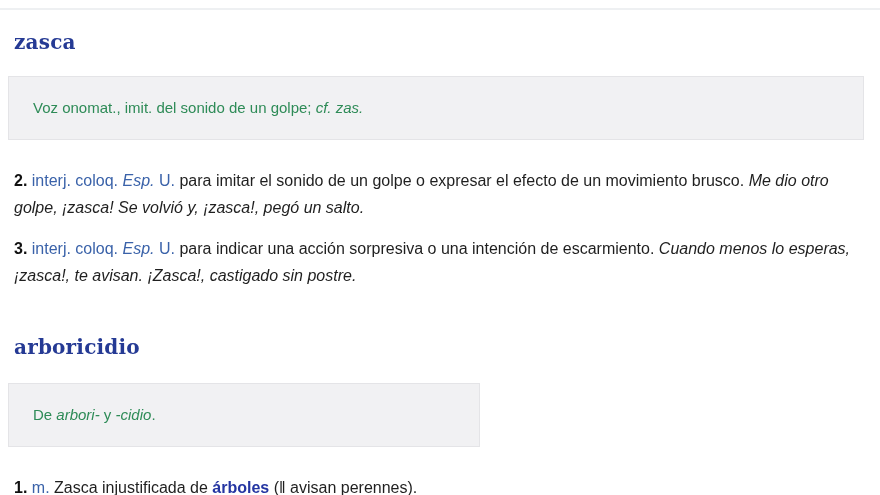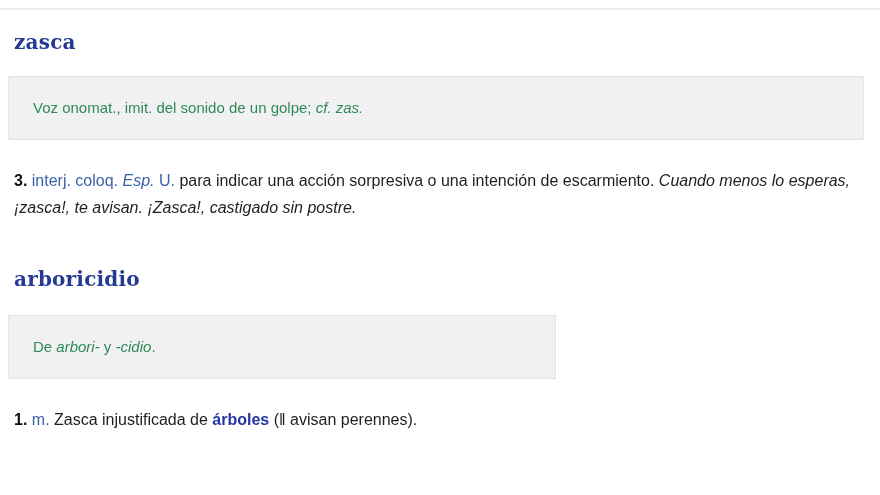--- a/index.html
+++ b/index.html
@@ -23,21 +23,21 @@
     margin:20px 0 22px 6px;
     letter-spacing:0.2px;
   }
   h1.headword.mt-lg{margin-top:46px;margin-bottom:24px;}
   .ety-box{
     background:var(--box-bg);
     border:1px solid var(--box-border);
     padding:5px 8px;
     margin:0 0 27px 0;
   }
-  .ety-box.short{width:548px;}
+  .ety-box.short{width:472px;}
   .ety-box p{margin:16px;font-size:15px;line-height:20px;}
   .sense{
     margin:0 0 14px 6px;
     line-height:27px;
   }
   .sense:last-child{margin-bottom:0;}
   .seg-num{font-weight:bold;color:#111111;}
   .seg-abbr{color:var(--abbr);}
   .seg-it{font-style:italic;}
   .seg-example{font-style:italic;}
@@ -52,20 +52,21 @@
 <div class="page">
 
   <section>
     <h1 class="headword">zasca</h1>
 
     <div class="ety-box">
       <p><span class="seg-ety">Voz onomat., imit. del sonido de un golpe; </span><span class="seg-ety seg-it">cf. zas.</span></p>
     </div>
 
 
+    <p class="sense"><span class="seg-num">2. </span><span class="seg-abbr">interj. coloq. </span><span class="seg-abbr seg-it">Esp. </span><span class="seg-abbr">U. </span><span class="seg-text">para imitar el sonido de un golpe o expresar el efecto de un movimiento brusco. </span><span class="seg-example">Me dio otro golpe, ¡zasca! Se volvió y, ¡zasca!, pegó un salto.</span></p>
 
     <p class="sense"><span class="seg-num">3. </span><span class="seg-abbr">interj. coloq. </span><span class="seg-abbr seg-it">Esp. </span><span class="seg-abbr">U. </span><span class="seg-text">para indicar una acción sorpresiva o una intención de escarmiento. </span><span class="seg-example">Cuando menos lo esperas, ¡zasca!, te avisan. ¡Zasca!, castigado sin postre.</span></p>
   </section>
 
   <section>
     <h1 class="headword mt-lg">arboricidio</h1>
 
     <div class="ety-box short">
       <p><span class="seg-ety">De </span><span class="seg-ety seg-it">arbori-</span><span class="seg-ety"> y </span><span class="seg-ety seg-it">-cidio</span><span class="seg-ety">.</span></p>
     </div>

